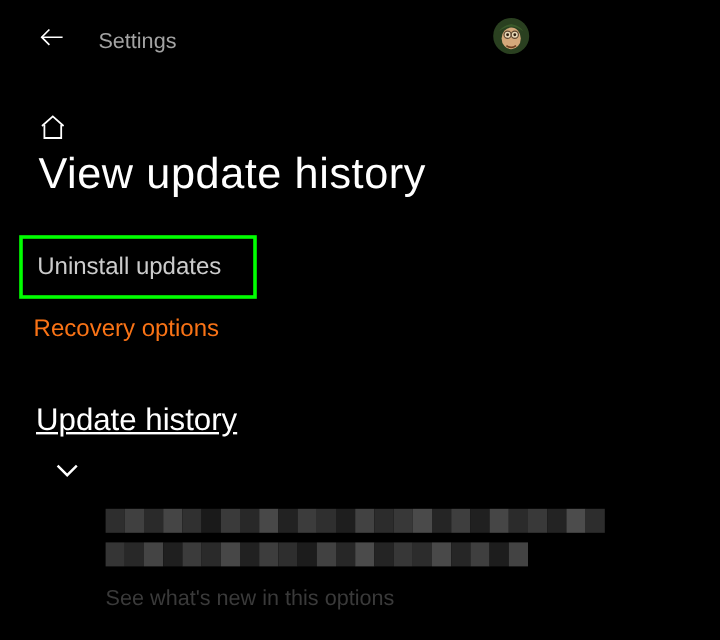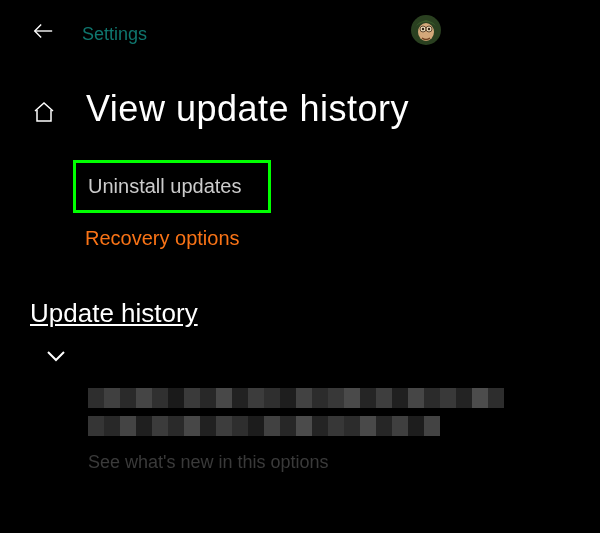--- a/index.html
+++ b/index.html
@@ -24,47 +24,47 @@
     }
     .back-arrow {
       color: #ffffff;
       font-size: 22px;
       margin-right: 28px;
       cursor: pointer;
     }
     .app-title {
       font-size: 18px;
       font-weight: 400;
-      color: #0f766e;
+      color: #a3a3a3;
     }
     .avatar {
       position: absolute;
       right: 158px;
       top: 14px;
       width: 32px;
       height: 32px;
     }
     .page-heading-row {
       display: flex;
-      align-items: flex-end;
+      align-items: flex-start;
       padding: 38px 0 0 32px;
+      flex-direction: column;
     }
     .home-icon {
       font-size: 22px;
       margin-right: 30px;
       margin-top: 6px;
     }
     .page-title {
       font-size: 36px;
       font-weight: 400;
       letter-spacing: 0.5px;
     }
     .links-section {
-      padding: 30px 0 0 29px;
-      margin-left: 44px;
+      padding: 30px 0 0 16px;
     }
     .uninstall-link {
       display: inline-block;
       padding: 12px 20px 12px 12px;
       border: 3px solid #00ff00;
       color: #cccccc;
       font-size: 20px;
       cursor: pointer;
       min-width: 198px;
     }

